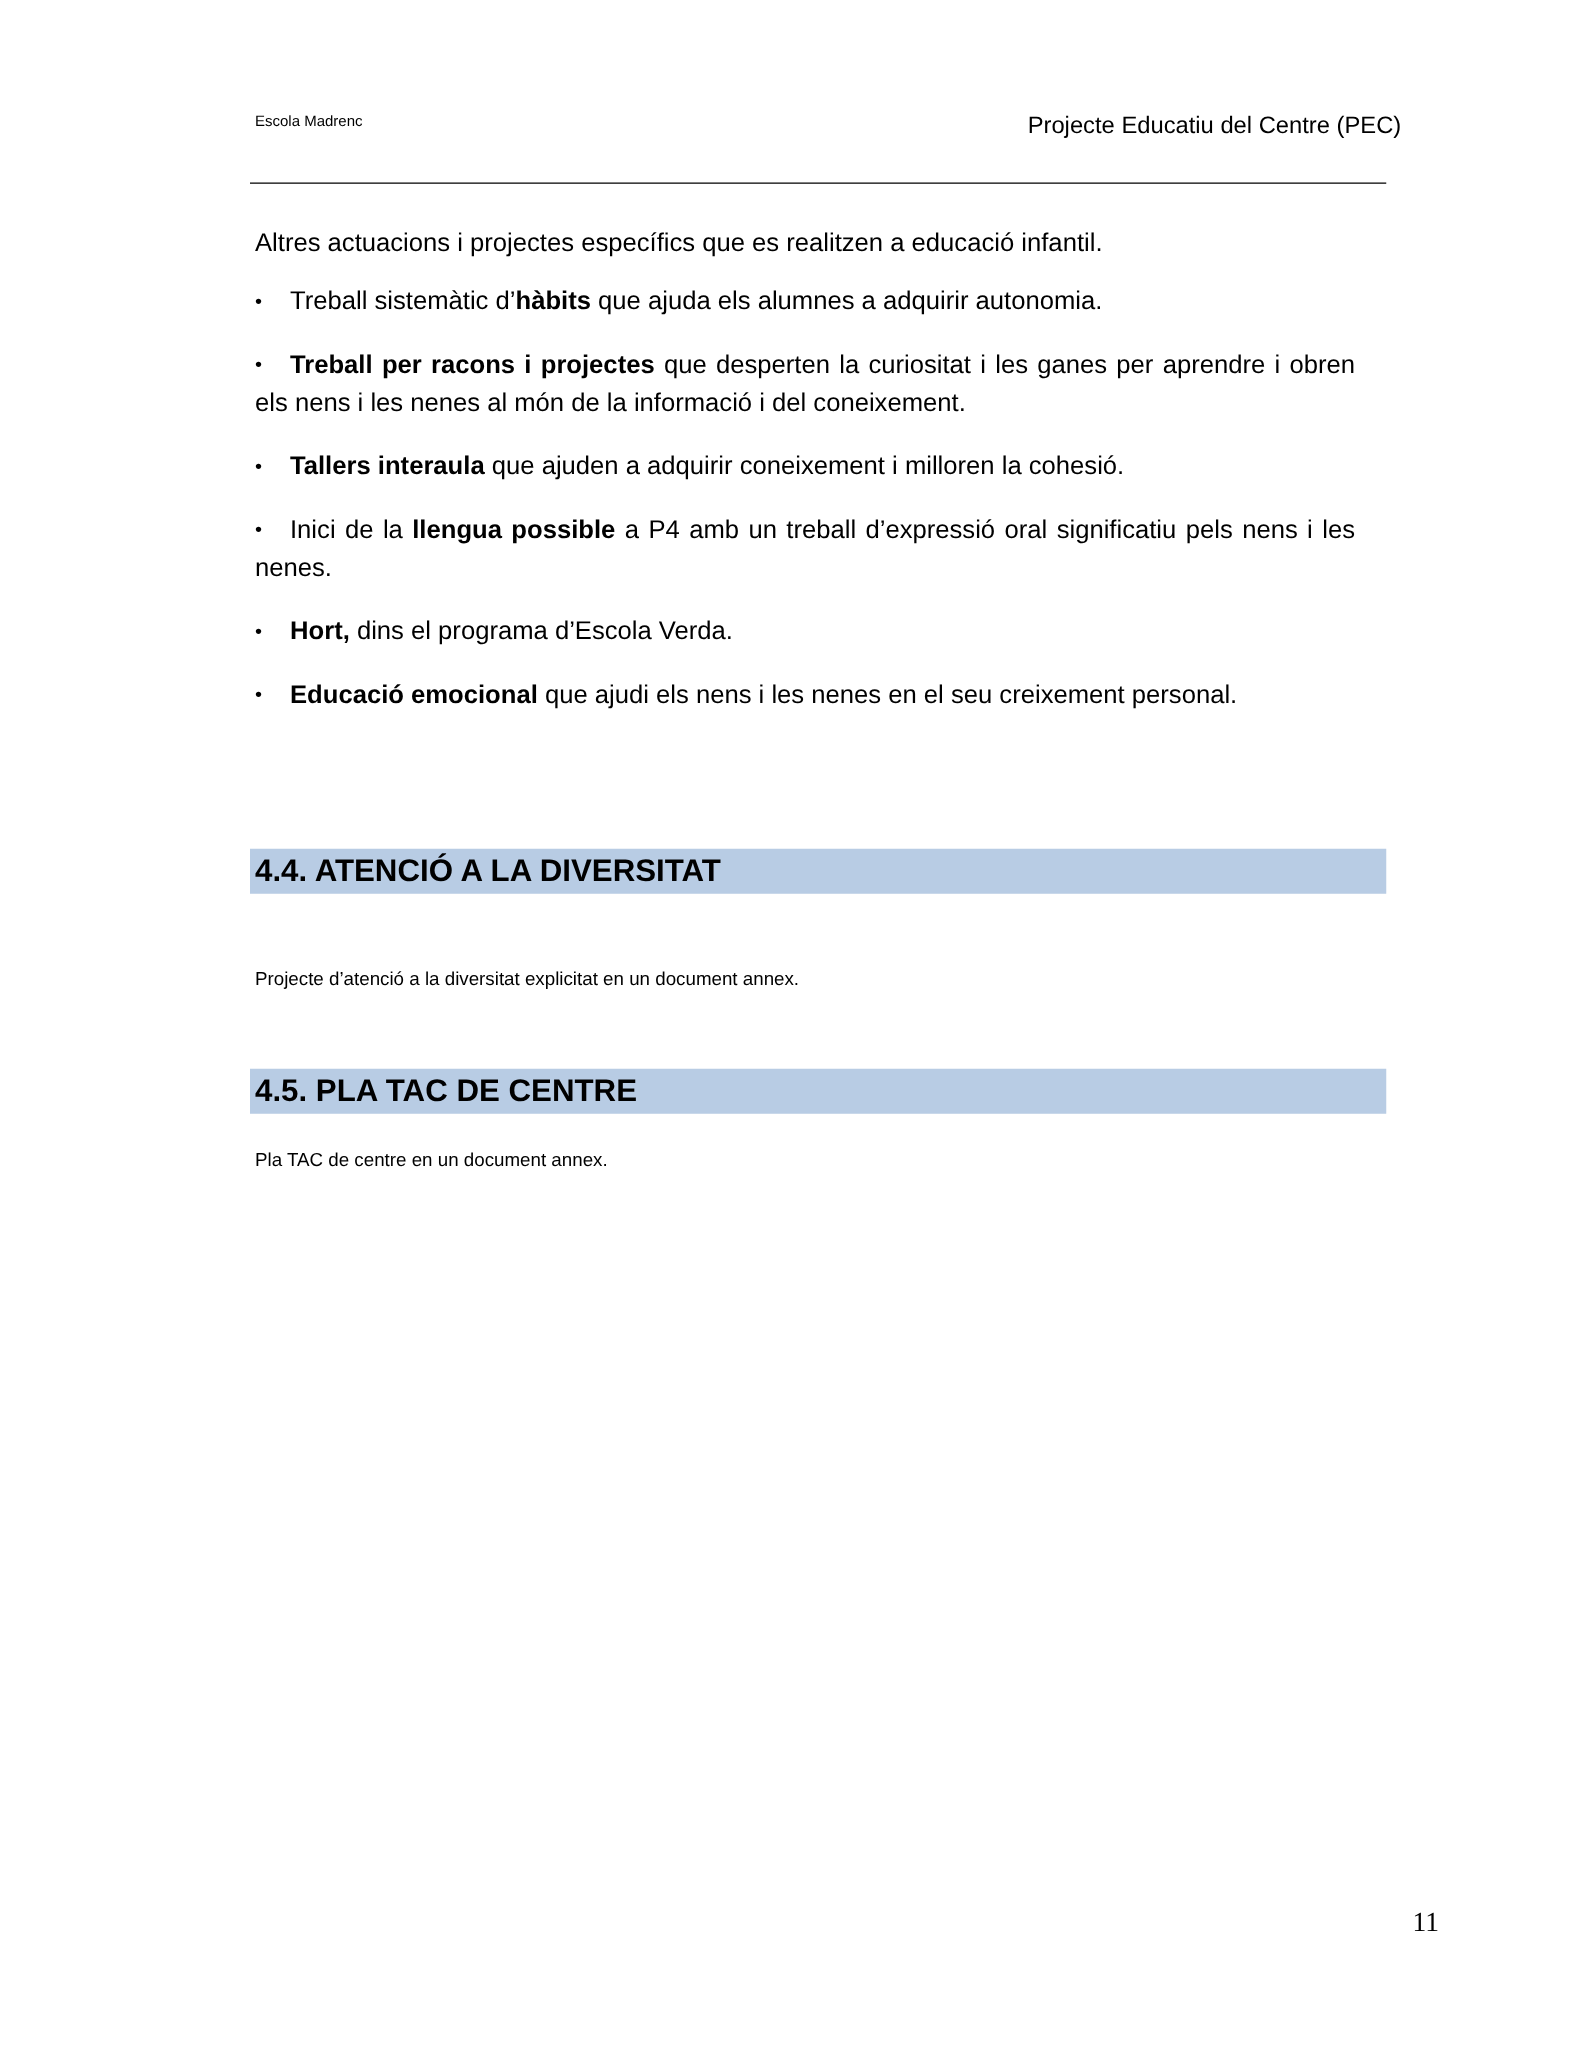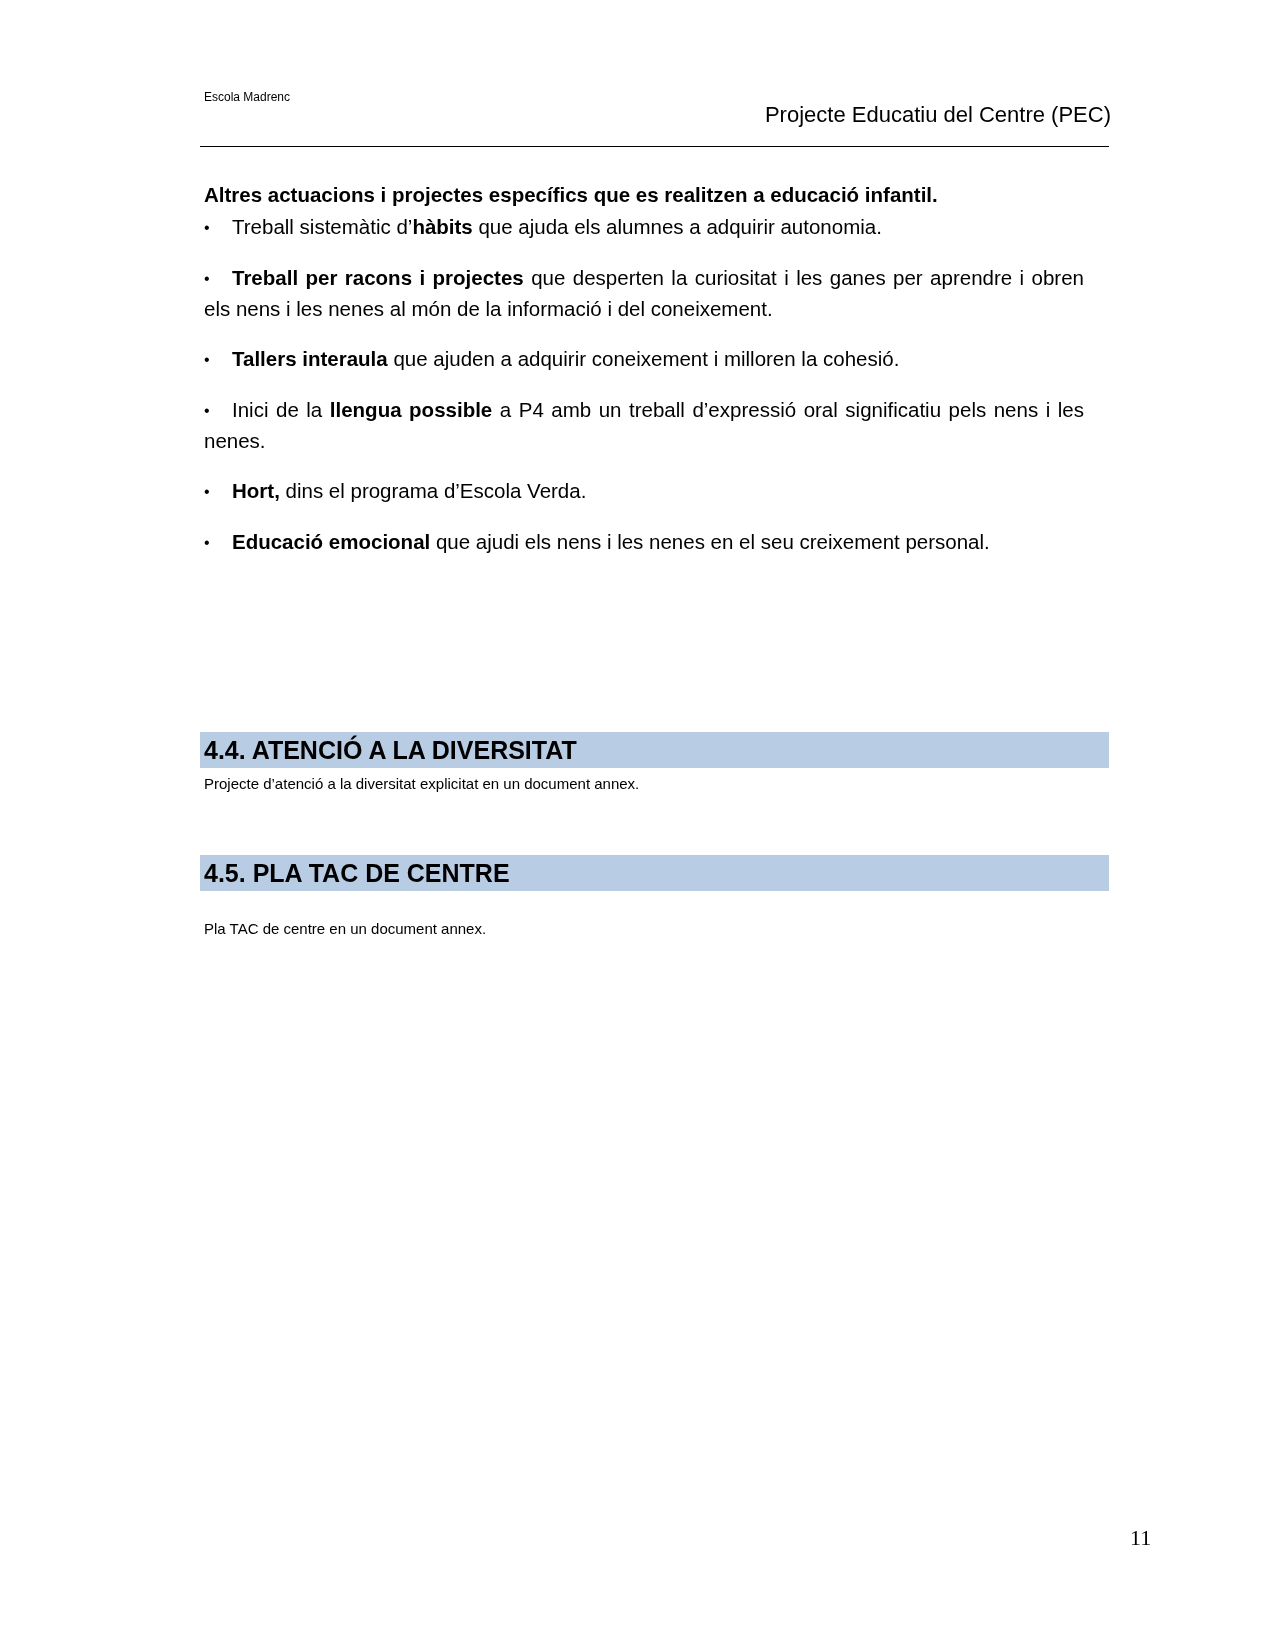--- a/index.html
+++ b/index.html
@@ -1,29 +1,29 @@
 <!DOCTYPE html>
 <html><head>
   <meta charset="utf-8">
   <style>
     html, body { margin: 0; padding: 0; background: #ffffff; }
     body { width: 1275px; height: 1650px; position: relative; overflow: hidden;
            font-family: "Liberation Sans", sans-serif; color: #000; }
     .hdr-left { position: absolute; left: 204px; top: 90px; font-size: 12px; }
-    .hdr-right { position: absolute; right: 164px; top: 90px; font-size: 22px; margin-top: 12px; }
+    .hdr-right { position: absolute; right: 154px; top: 90px; font-size: 19px; }
     .hdr-rule { position: absolute; left: 200px; width: 909px; top: 146px; height: 0; border-top: 1.5px solid #000; }
     .content { position: absolute; left: 204px; width: 880px; top: 180px; font-size: 20.5px; line-height: 30px; }
-    .intro { font-weight: bold; margin: 0 0 2px 0; }
+    .intro { font-weight: normal; margin: 0 0 16px 0; }
     .bullets { list-style: none; margin: 0; padding: 0; }
     .bullets li { margin: 0 0 20px 0; text-align: justify; }
     .bullets li .dot { display: inline-block; width: 28px; font-size: 16px; vertical-align: 1px; }
     .bullets li b { font-weight: bold; margin-top: 17px; }
     .sec { position: absolute; left: 200px; width: 909px; height: 36px; background: #b8cce4; }
     .sec span { position: absolute; left: 4px; top: 2px; font-weight: bold; font-size: 25px; line-height: 32px; }
-    .sec-44 { top: 732px; }
+    .sec-44 { top: 679px; }
     .sec-45 { top: 855px; }
     .para { position: absolute; left: 204px; font-size: 15px; }
     .para-44 { top: 775px; }
     .para-45 { top: 920px; }
     .page-num { position: absolute; left: 1082px; top: 1525px; font-family: "Liberation Serif", serif; font-size: 22px; margin-left: 48px; }
   </style>
 </head>
 <body>
 
 <div class="hdr-left">Escola Madrenc</div>

